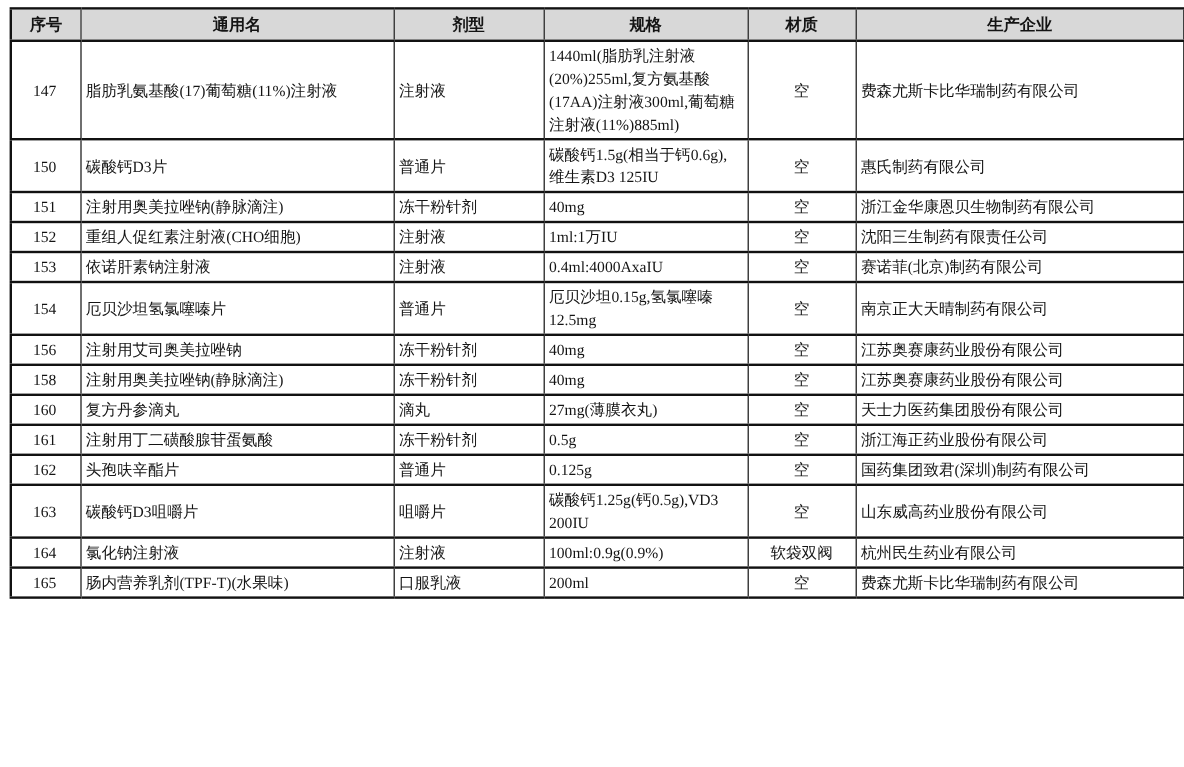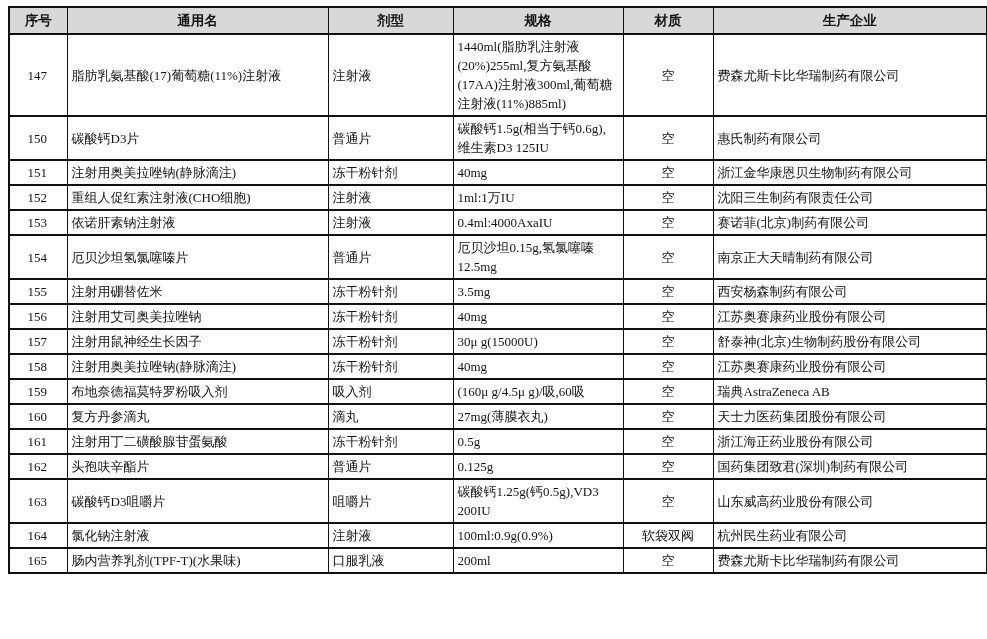--- a/index.html
+++ b/index.html
@@ -124,58 +124,34 @@
         </tr>
         <tr>
           <td class="al-c cell-index">154</td>
           <td class="cell-generic_name">厄贝沙坦氢氯噻嗪片</td>
           <td class="cell-dosage_form">普通片</td>
           <td class="cell-specification">厄贝沙坦0.15g,氢氯噻嗪12.5mg</td>
           <td class="al-c cell-material">空</td>
           <td class="cell-manufacturer">南京正大天晴制药有限公司</td>
         </tr>
         <tr>
-          <td class="al-c cell-index">155</td>
-          <td class="cell-generic_name">注射用硼替佐米</td>
-          <td class="cell-dosage_form">冻干粉针剂</td>
-          <td class="cell-specification">3.5mg</td>
-          <td class="al-c cell-material">空</td>
-          <td class="cell-manufacturer">西安杨森制药有限公司</td>
-        </tr>
-        <tr>
           <td class="al-c cell-index">156</td>
           <td class="cell-generic_name">注射用艾司奥美拉唑钠</td>
           <td class="cell-dosage_form">冻干粉针剂</td>
           <td class="cell-specification">40mg</td>
           <td class="al-c cell-material">空</td>
           <td class="cell-manufacturer">江苏奥赛康药业股份有限公司</td>
         </tr>
         <tr>
-          <td class="al-c cell-index">157</td>
-          <td class="cell-generic_name">注射用鼠神经生长因子</td>
-          <td class="cell-dosage_form">冻干粉针剂</td>
-          <td class="cell-specification">30μ g(15000U)</td>
-          <td class="al-c cell-material">空</td>
-          <td class="cell-manufacturer">舒泰神(北京)生物制药股份有限公司</td>
-        </tr>
-        <tr>
           <td class="al-c cell-index">158</td>
           <td class="cell-generic_name">注射用奥美拉唑钠(静脉滴注)</td>
           <td class="cell-dosage_form">冻干粉针剂</td>
           <td class="cell-specification">40mg</td>
           <td class="al-c cell-material">空</td>
           <td class="cell-manufacturer">江苏奥赛康药业股份有限公司</td>
-        </tr>
-        <tr>
-          <td class="al-c cell-index">159</td>
-          <td class="cell-generic_name">布地奈德福莫特罗粉吸入剂</td>
-          <td class="cell-dosage_form">吸入剂</td>
-          <td class="cell-specification">(160μ g/4.5μ g)/吸,60吸</td>
-          <td class="al-c cell-material">空</td>
-          <td class="cell-manufacturer">瑞典AstraZeneca AB</td>
         </tr>
         <tr>
           <td class="al-c cell-index">160</td>
           <td class="cell-generic_name">复方丹参滴丸</td>
           <td class="cell-dosage_form">滴丸</td>
           <td class="cell-specification">27mg(薄膜衣丸)</td>
           <td class="al-c cell-material">空</td>
           <td class="cell-manufacturer">天士力医药集团股份有限公司</td>
         </tr>
         <tr>

